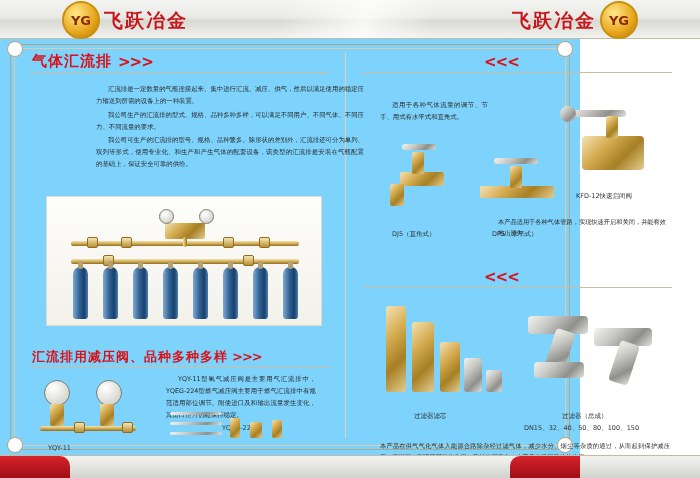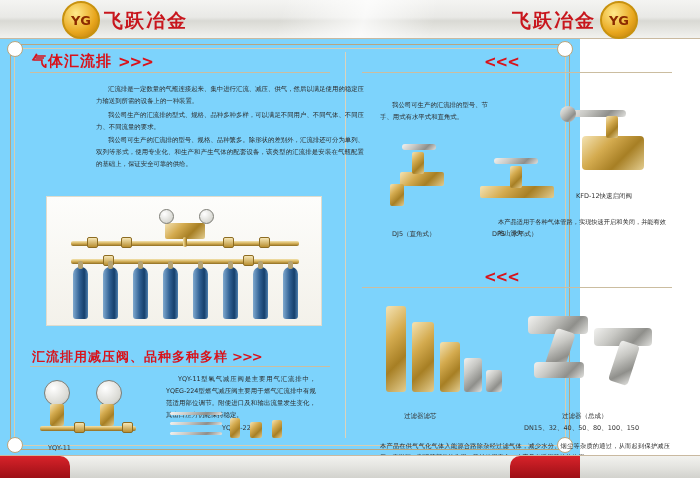--- a/index.html
+++ b/index.html
@@ -243,21 +243,21 @@
     <div class="steel" style="position:absolute;left:4px;top:24px;width:52px;height:3px;border-radius:2px;"></div>
   </div>
 
   <div class="cap" style="left:38px;top:456px;">氧气管道减压阀-YQY-11</div>
   <div class="cap" style="left:150px;top:456px;">燃气管道减压阀-YQEG-224</div>
 
   <div class="sect-title arrows" style="left:484px;top:53px;">&lt;&lt;&lt;</div>
   <div class="tl-underline" style="left:362px;top:72px;width:310px;"></div>
 
   <div class="para" style="left:380px;top:100px;width:108px;">
-    <p>我公司可生产的汇流排的型号、节手、用式有水平式和直角式。</p>
+    <p>适用于各种气体流量的调节、节手、用式有水平式和直角式。</p>
   </div>
 
   <div class="photo" style="left:372px;top:138px;width:100px;height:84px;">
     <div class="brass" style="position:absolute;left:28px;top:34px;width:44px;height:14px;"></div>
     <div class="brass" style="position:absolute;left:40px;top:14px;width:12px;height:22px;"></div>
     <div class="steel" style="position:absolute;left:30px;top:6px;width:34px;height:6px;border-radius:3px;"></div>
     <div class="brass" style="position:absolute;left:18px;top:46px;width:14px;height:22px;"></div>
   </div>
   <div class="cap" style="left:392px;top:230px;">DJ5（直角式）</div>
 
@@ -281,21 +281,21 @@
   <div class="sect-title arrows" style="left:484px;top:268px;">&lt;&lt;&lt;</div>
   <div class="tl-underline" style="left:362px;top:287px;width:310px;"></div>
 
   <div class="photo" style="left:382px;top:296px;width:130px;height:110px;">
     <div class="brass" style="position:absolute;left:4px;top:10px;width:20px;height:86px;border-radius:3px;"></div>
     <div class="brass" style="position:absolute;left:30px;top:26px;width:22px;height:70px;border-radius:3px;"></div>
     <div class="brass" style="position:absolute;left:58px;top:46px;width:20px;height:50px;border-radius:3px;"></div>
     <div class="steel" style="position:absolute;left:82px;top:62px;width:18px;height:34px;border-radius:3px;"></div>
     <div class="steel" style="position:absolute;left:104px;top:74px;width:16px;height:22px;border-radius:3px;"></div>
   </div>
-  <div class="cap" style="left:404px;top:412px;">过滤器滤芯</div>
+  <div class="cap" style="left:414px;top:412px;">过滤器滤芯</div>
 
   <div class="photo" style="left:520px;top:296px;width:150px;height:110px;">
     <div class="steel" style="position:absolute;left:8px;top:20px;width:60px;height:18px;border-radius:4px;"></div>
     <div class="steel" style="position:absolute;left:30px;top:34px;width:20px;height:40px;border-radius:4px;transform:rotate(18deg);"></div>
     <div class="steel" style="position:absolute;left:74px;top:32px;width:58px;height:18px;border-radius:4px;"></div>
     <div class="steel" style="position:absolute;left:94px;top:46px;width:20px;height:42px;border-radius:4px;transform:rotate(18deg);"></div>
     <div class="steel" style="position:absolute;left:14px;top:66px;width:50px;height:16px;border-radius:4px;"></div>
   </div>
   <div class="cap" style="left:562px;top:412px;">过滤器（总成）</div>
   <div class="cap" style="left:524px;top:424px;">DN15、32、40、50、80、100、150</div>

